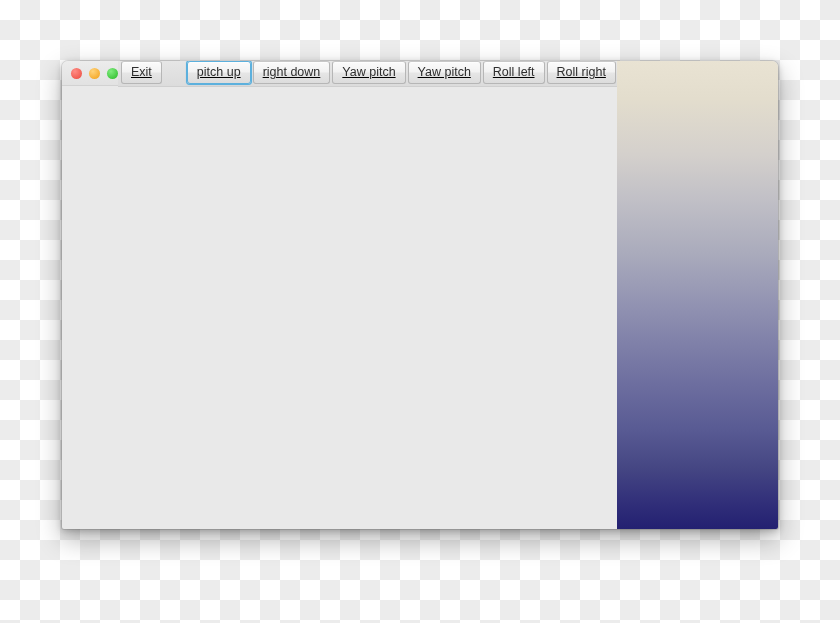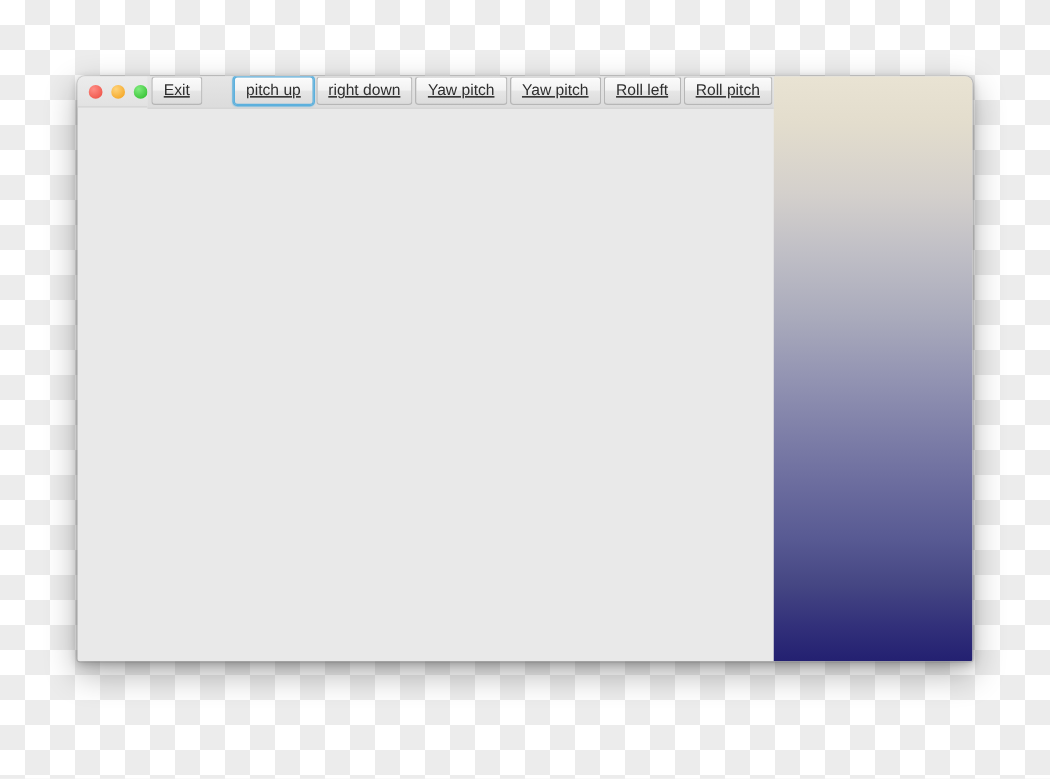--- a/index.html
+++ b/index.html
@@ -213,21 +213,21 @@
     <div id="window-title"></div>
   </div>
 
   <div id="toolbar">
     <button class="tbtn">Exit</button>
     <button class="tbtn focused">pitch up</button>
     <button class="tbtn">right down</button>
     <button class="tbtn">Yaw pitch</button>
     <button class="tbtn">Yaw pitch</button>
     <button class="tbtn">Roll left</button>
-    <button class="tbtn">Roll pitch</button>
+    <button class="tbtn">Roll right</button>
   </div>
 
   <div id="viewport">
     <div id="scene">
       <div id="olive-box"></div>
       <div id="red-prism">
         <div id="red-front"></div>
         <div id="red-side"></div>
         <div id="red-bottom"></div>
       </div>

